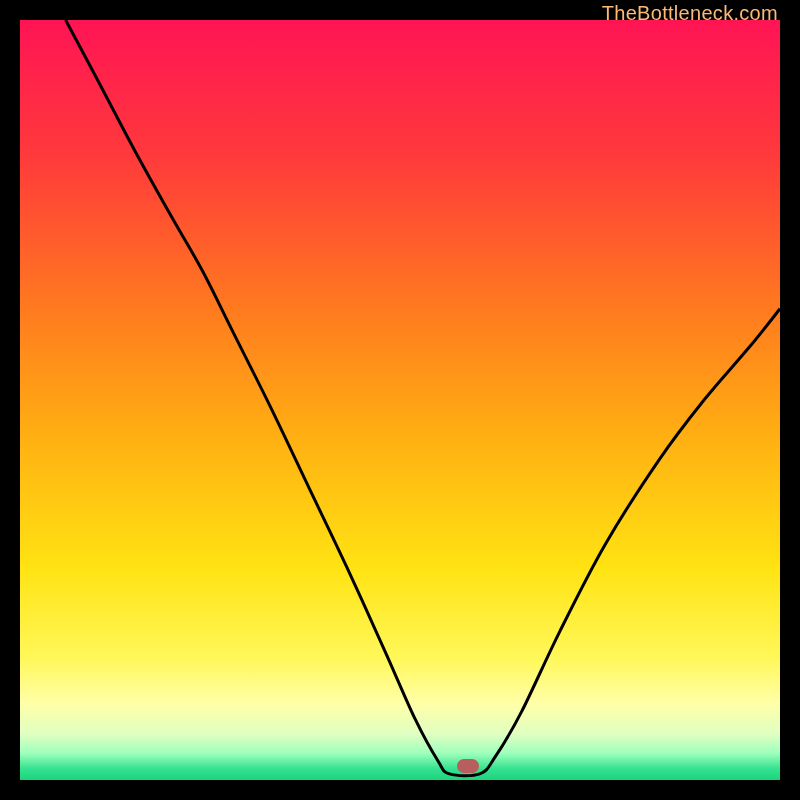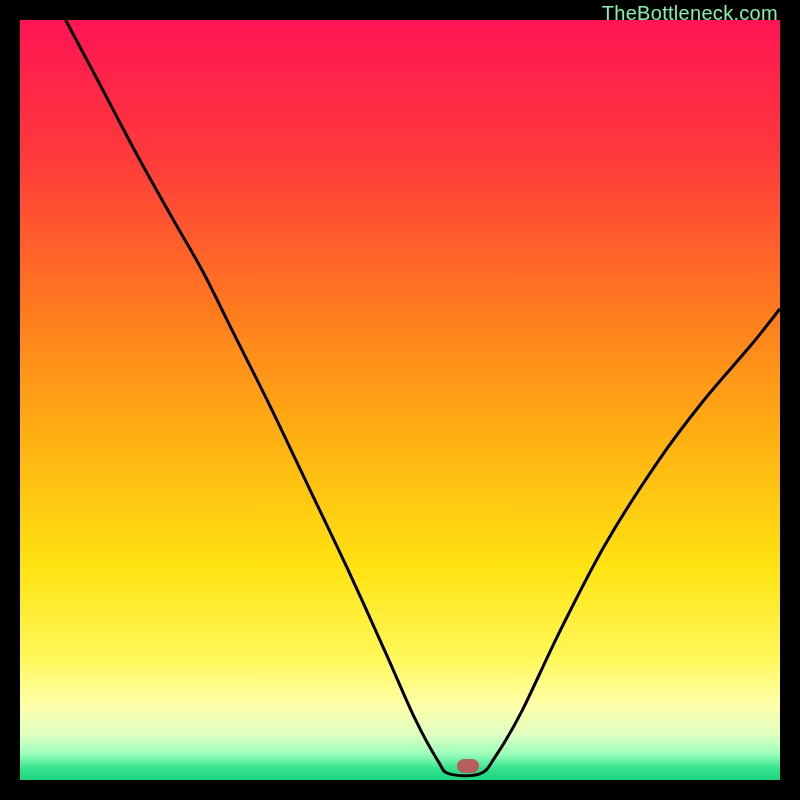--- a/index.html
+++ b/index.html
@@ -29,21 +29,21 @@
     position: absolute;
     left: 0;
     top: 0;
     width: 100%;
     height: 100%;
   }
   .watermark {
     position: absolute;
     top: 2px;
     right: 22px;
-    color: #86efac;
+    color: #fdba74;
     font-size: 20px;
     font-weight: 500;
     letter-spacing: 0.3px;
   }
   svg.curve {
     position: absolute;
     left: 0;
     top: 0;
     width: 100%;
     height: 100%;

